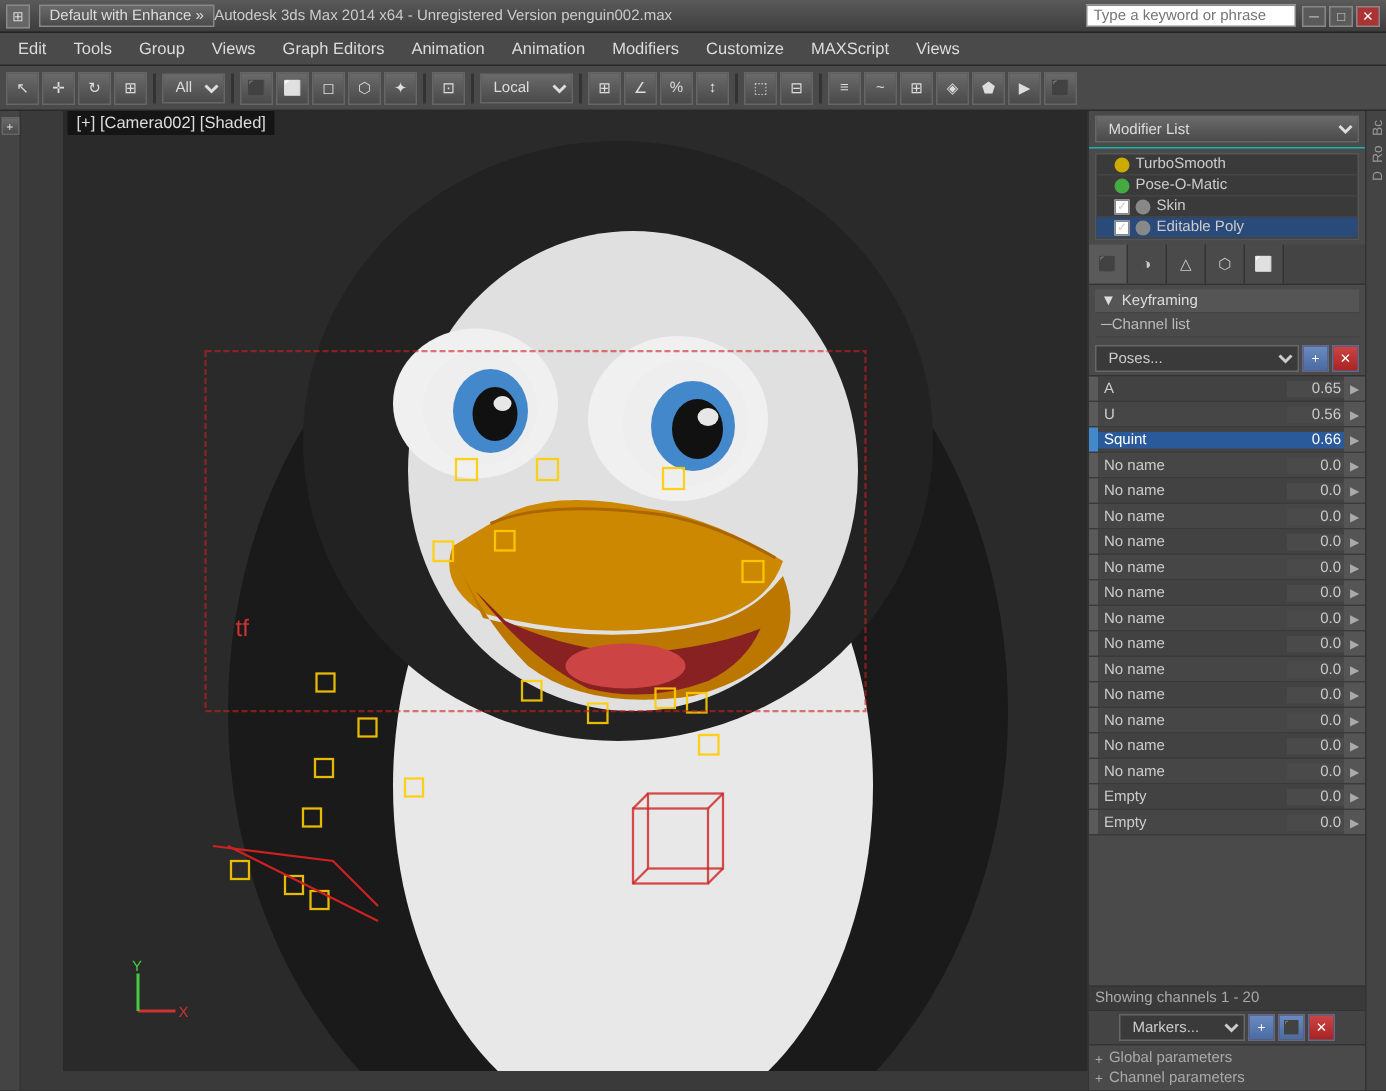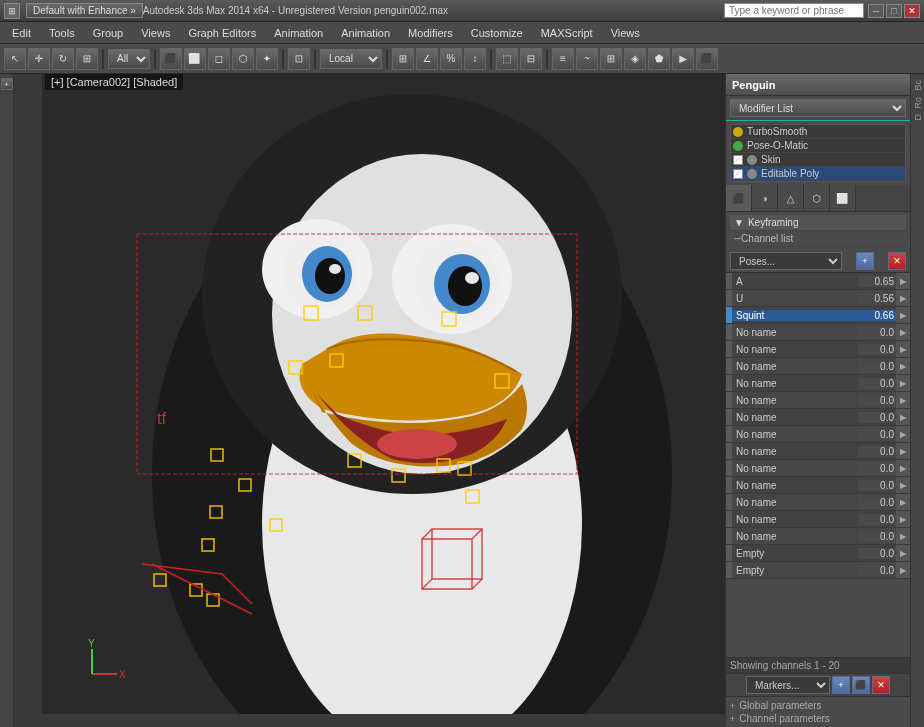--- a/index.html
+++ b/index.html
@@ -170,21 +170,21 @@
       cursor: pointer; border-right: 1px solid #333;
       font-size: 10px;
       background: #4a4a4a;
     }
     .rp-tab.active { background: #5a5a5a; }
 
     
     .modifier-list { background: #3a3a3a; border: 1px solid #555; margin: 3px 4px; }
     .modifier-item {
       display: flex; align-items: center;
-      padding: 1px 2px;
+      padding: 1px 12px;
       font-size: 10px;
       border-bottom: 1px solid #444;
       cursor: pointer;
     }
     .modifier-item.selected { background: #2a4a7a; }
     .mod-icon { width: 10px; height: 10px; border-radius: 50%; margin-right: 4px; }
     .mod-icon.yellow { background: #ccaa00; }
     .mod-icon.green { background: #44aa44; }
     .mod-icon.grey { background: #888; }
     .mod-checkbox { width: 10px; height: 10px; border: 1px solid #888; margin-right: 4px; background: #fff; display: flex; align-items:center; justify-content:center; font-size:8px; }
@@ -210,21 +210,21 @@
     .channel-controls {
       display: flex; align-items: center;
       padding: 2px 4px;
       font-size: 10px; gap: 4px;
       border-bottom: 1px solid #333;
     }
     .channel-count { color: #ddd; font-weight: bold; }
 
     .poses-bar {
       display: flex; align-items: center;
-      padding: 2px 4px; gap: 14px;
+      padding: 2px 4px; gap: 2px;
       border-bottom: 1px solid #333;
     }
     .poses-dropdown {
       flex: 1; height: 18px;
       background: #3a3a3a; border: 1px solid #666;
       color: #ccc; font-size: 10px; padding: 0 4px;
     }
     .poses-btn {
       width: 18px; height: 18px;
       background: linear-gradient(to bottom, #6a8ac2, #4a6aa2);
@@ -487,23 +487,20 @@
           <line x1="0" y1="0" x2="0" y2="-25" stroke="#44cc44" stroke-width="2"></line>
           <text x="27" y="4" fill="#cc3333" font-size="10">X</text>
           <text x="-4" y="-27" fill="#44cc44" font-size="10">Y</text>
         </g>
       </svg>
     </div>
   </div>
 
   <div id="right-panel">
 
-    <div id="right-panel-header">
-      <span>Penguin</span>
-    </div>
 
     <div class="rp-section">
       <select class="rp-dropdown">
         <option>Modifier List</option>
       </select>
     </div>
 
     <div class="modifier-list">
       <div class="modifier-item">
         <div class="mod-icon yellow"></div>

